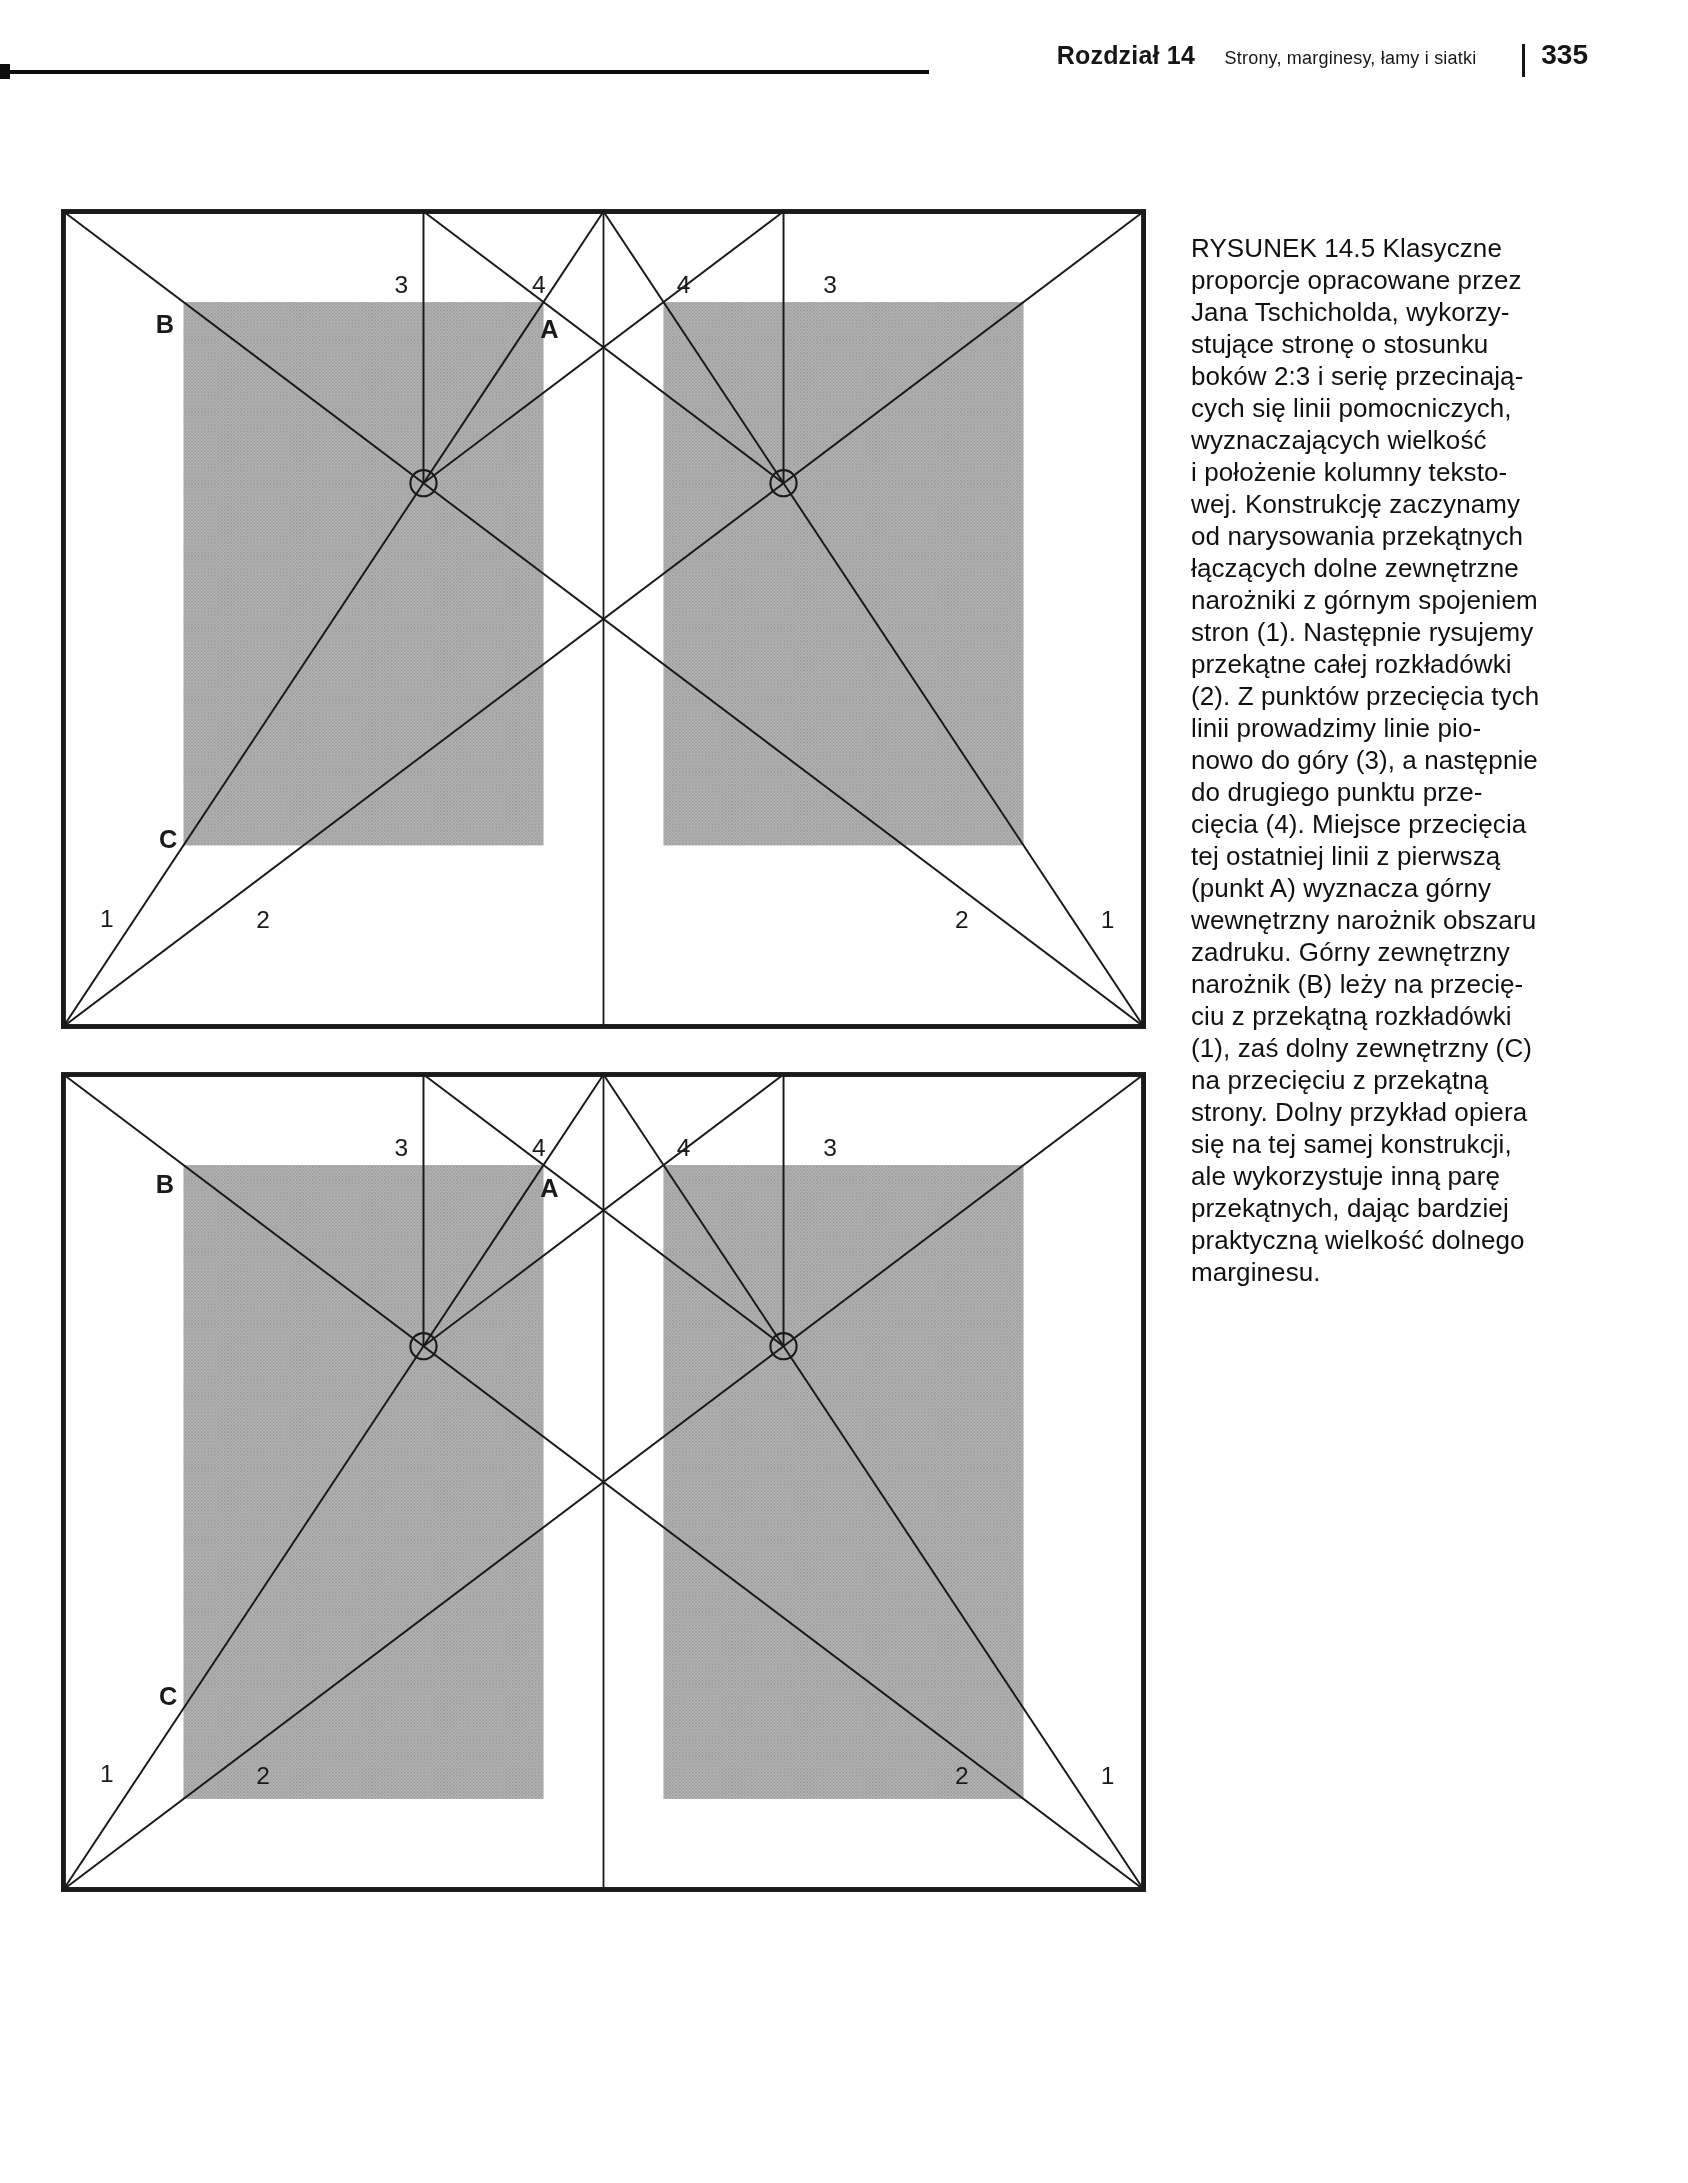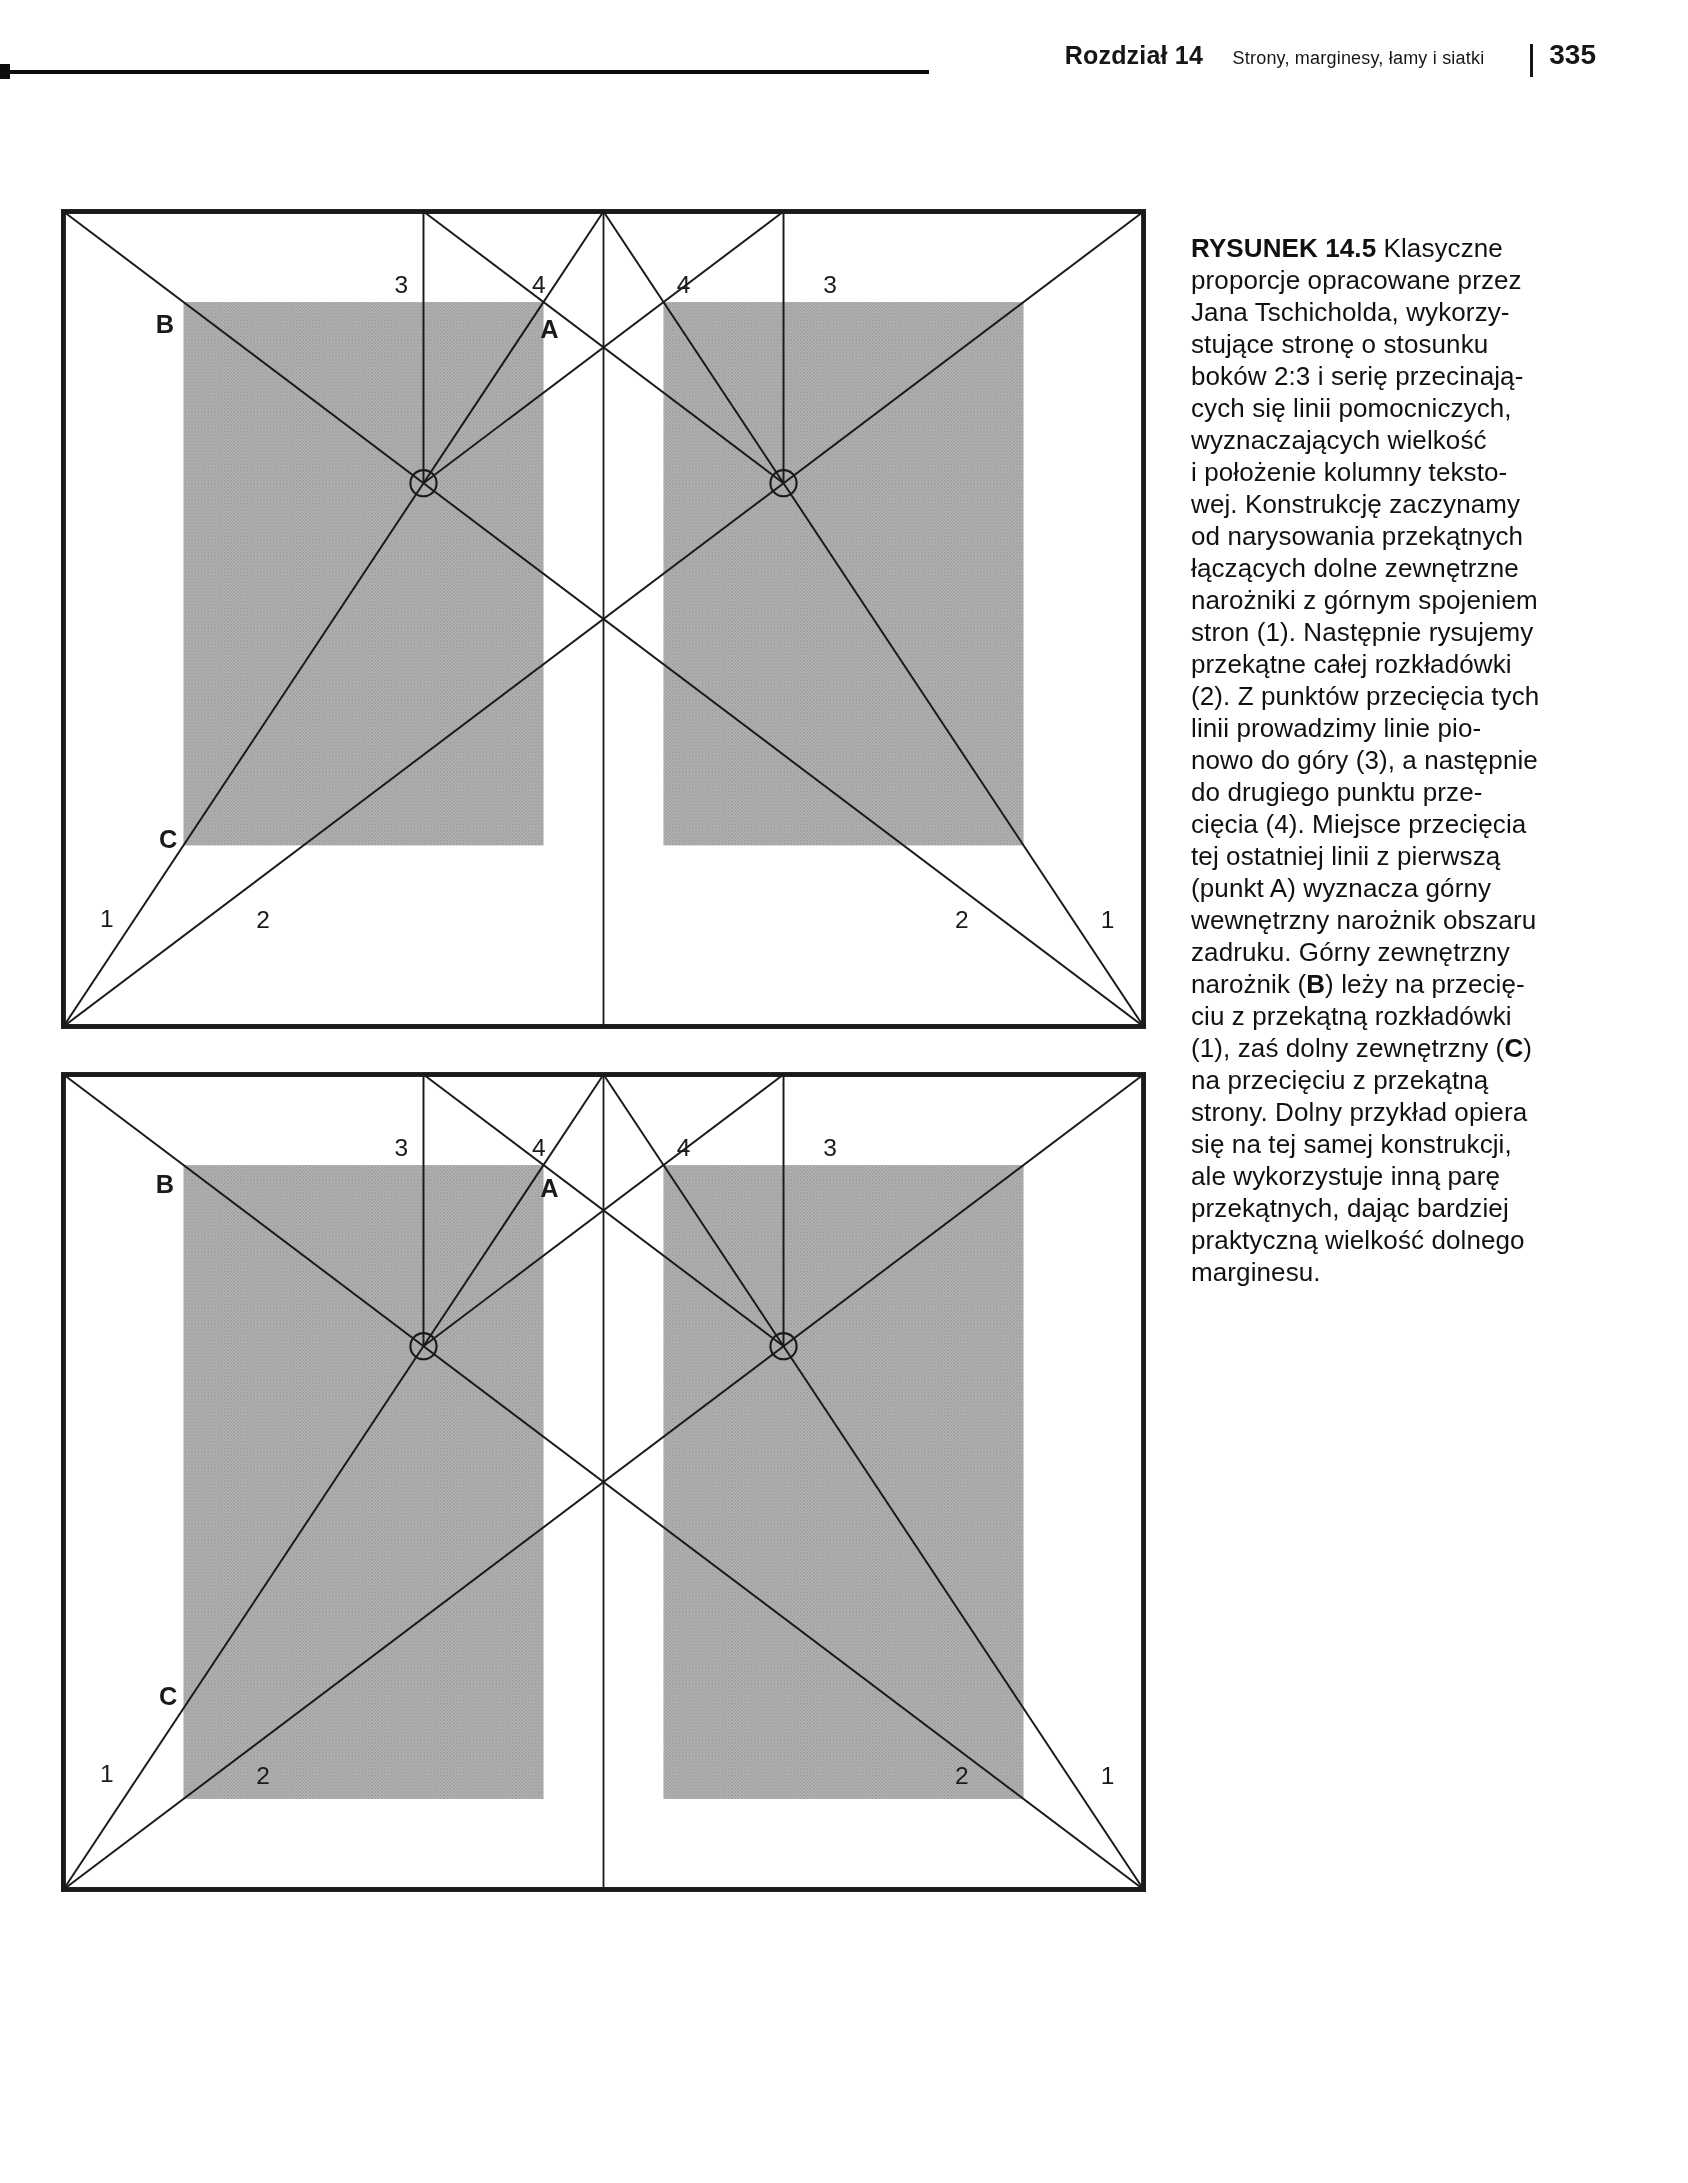--- a/index.html
+++ b/index.html
@@ -7,21 +7,21 @@
     position:relative;
     width:1689px;height:2183px;
     background:#ffffff;
     font-family:"Liberation Sans", sans-serif;
     color:#161616;
     overflow:hidden;
   }
   
   .runhead{
     position:absolute;
-    top:39px;right:93px;
+    top:39px;right:101px;
     display:flex;align-items:baseline;
     white-space:nowrap;
   }
   .runhead .chapter{font-size:25px;font-weight:700;letter-spacing:0.2px;}
   .runhead .title{font-size:18px;font-weight:400;margin-left:29.5px;letter-spacing:0.2px;}
   .runhead .divider{
     width:2.5px;height:33px;background:#161616;
     align-self:center;margin-left:46px;margin-right:16.4px;margin-top:4.9px;
   }
   .runhead .pagenum{font-size:28px;font-weight:700;}
@@ -39,21 +39,21 @@
   svg{display:block;overflow:visible;}
   svg text{font-family:"Liberation Sans", sans-serif;}
   
   .caption{
     position:absolute;left:1191px;top:206px;width:426px;
     font-size:26px;line-height:32px;
     white-space:pre-line;
     color:#111;
     letter-spacing:0.1px;
   }
-  .caption b{font-weight:700;}
+  .caption b{font-weight:400;}
 </style>
 </head>
 <body>
 
 <div class="page">
 
   <div class="runhead">
     <span class="chapter">Rozdział 14</span>
     <span class="title">Strony, marginesy, łamy i siatki</span>
     <span class="divider"></span>

